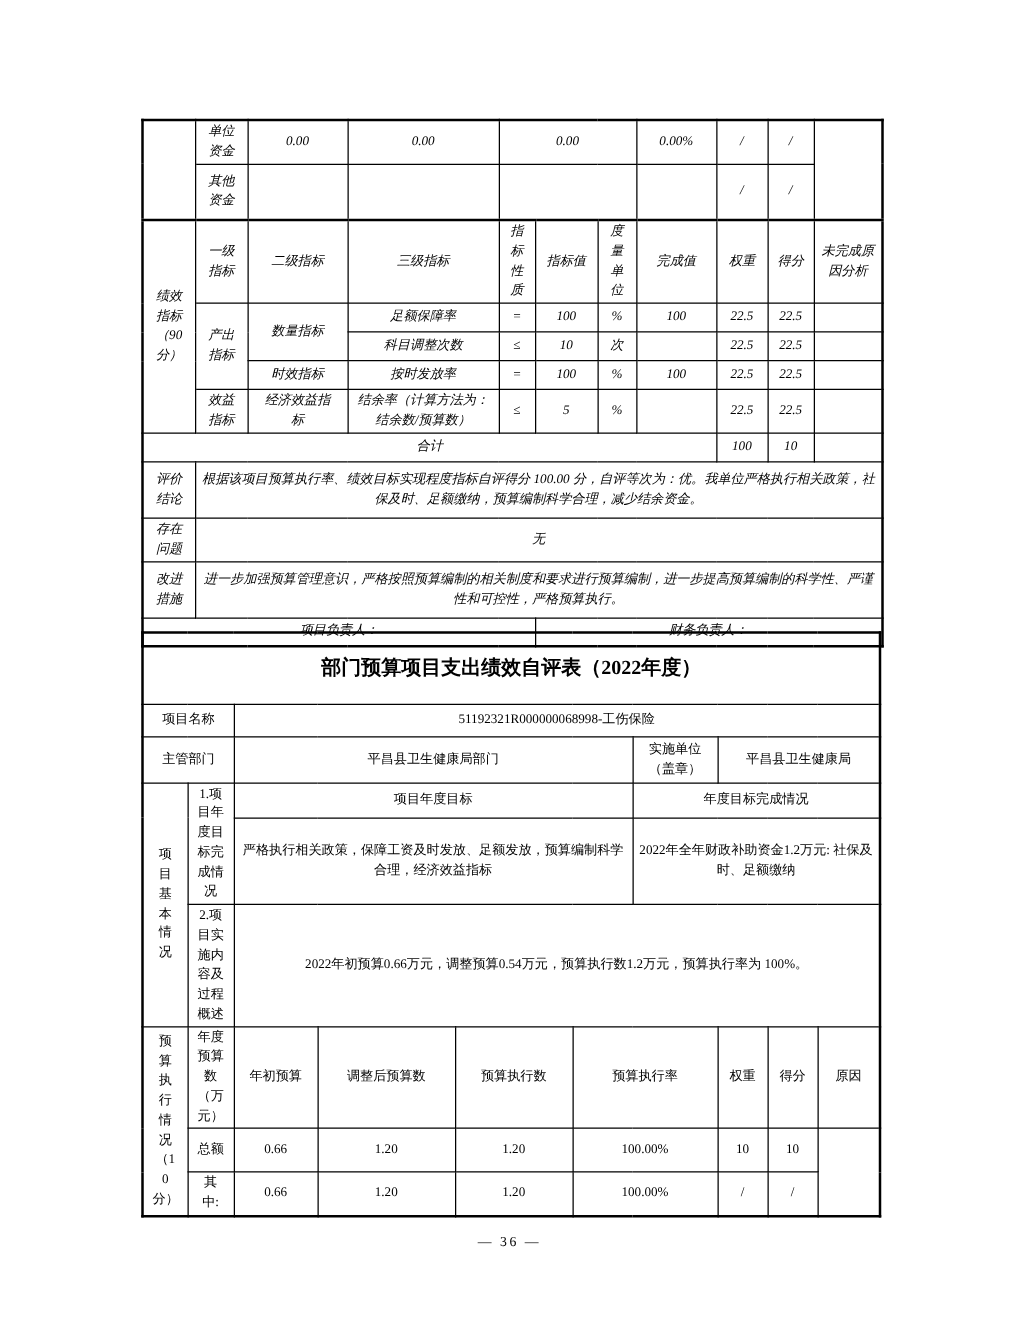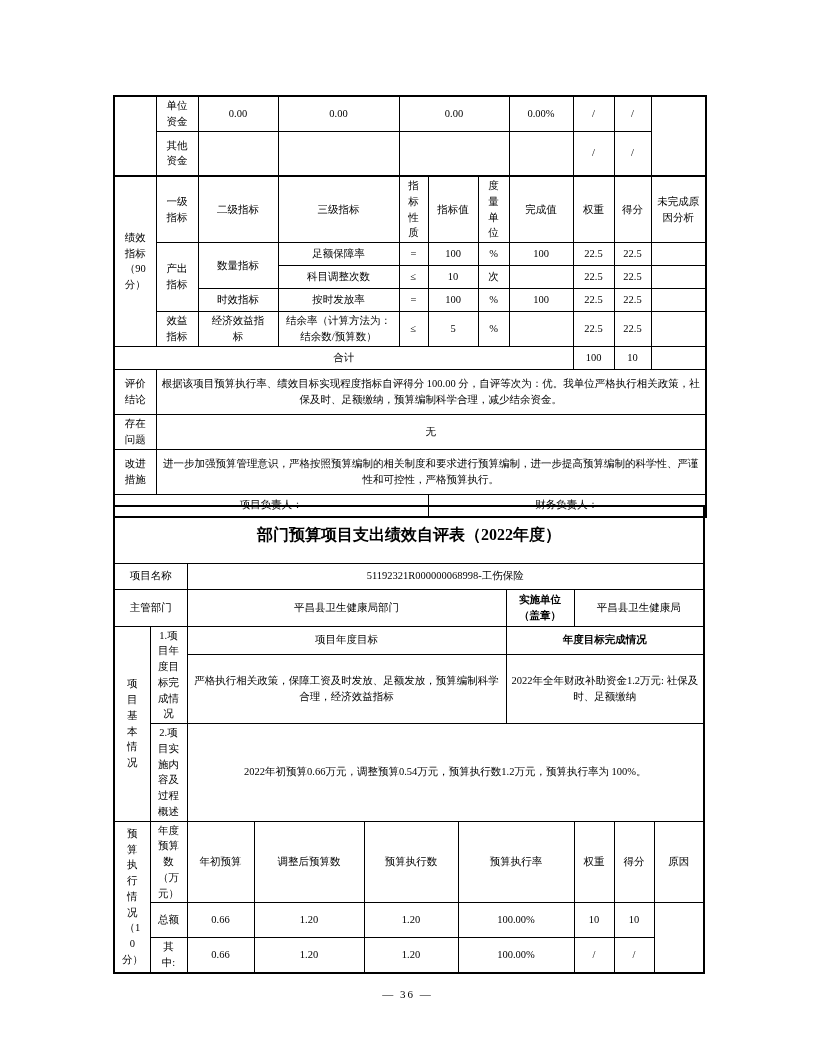--- a/index.html
+++ b/index.html
@@ -7,28 +7,28 @@
     position:relative;width:815px;height:1055px;background:#ffffff;
     font-family:"Liberation Serif","DejaVu Serif",serif;color:#000;
     overflow:hidden;
   }
   table{border-collapse:collapse;table-layout:fixed;position:absolute;border:2px solid #000;}
   td{
     border:1px solid #000;text-align:center;vertical-align:middle;
     font-size:10.5px;line-height:1.5;padding:1px 3px;word-break:break-all;
     overflow:hidden;
   }
-  #t1{left:113px;top:95px;width:592px;}
+  #t1{left:113px;top:95px;width:592px;font-style:italic;}
   #t2{left:113px;top:505px;width:590px;}
   tr.section-top > td{border-top:2px solid #000;}
   .pad7{padding:1px 7px;}
   .pad8{padding:1px 8px;}
   .pad10{padding:1px 10px;}
   .title-cell{font-size:16px;font-weight:bold;}
-  .bold{font-weight:bold;margin-left:30px;}
+  .bold{font-weight:normal;margin-left:30px;}
   .pagenum{
     position:absolute;top:988px;left:0;width:100%;text-align:center;
     font-size:11px;letter-spacing:2px;
   }
 </style>
 </head>
 <body>
 
 <div class="sheet">
 

